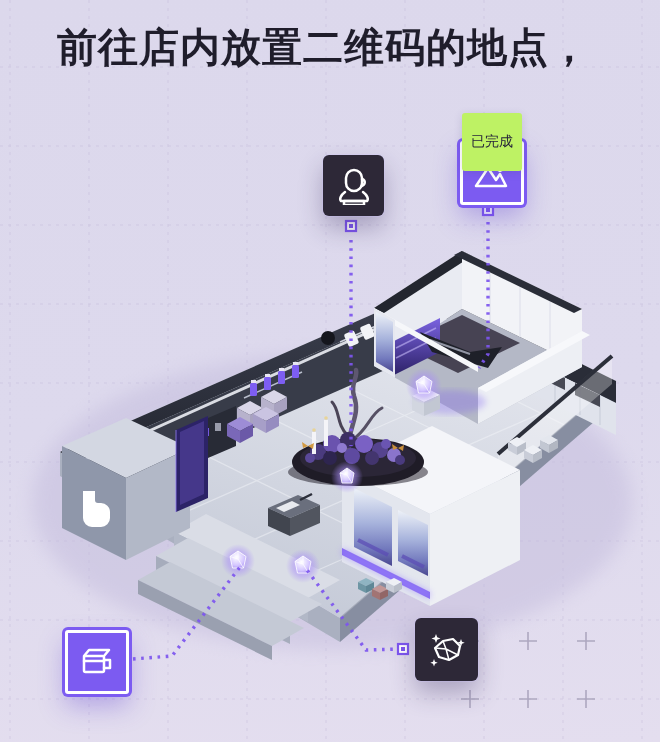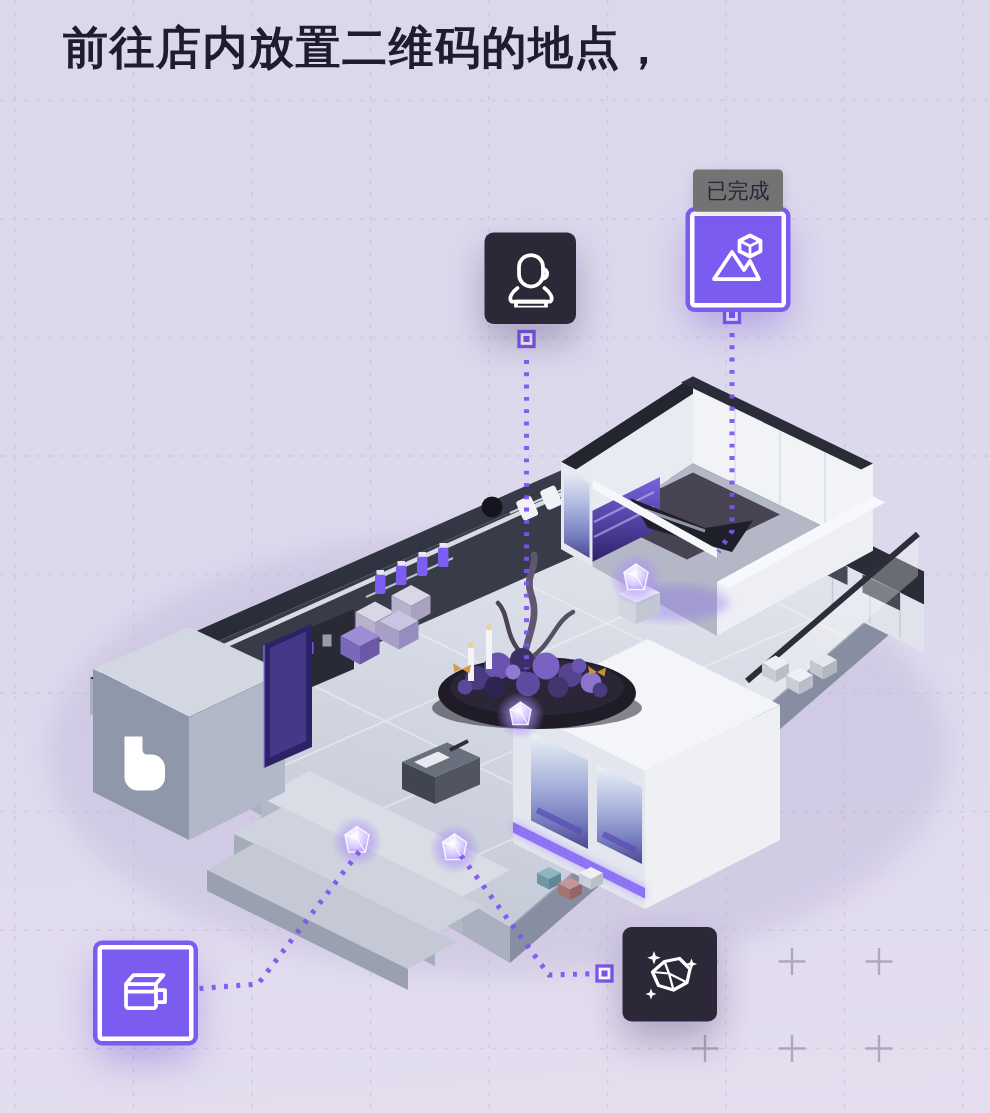--- a/index.html
+++ b/index.html
@@ -1,30 +1,30 @@
 <!DOCTYPE html>
 <html><head>
 <meta charset="utf-8">
 <style>
   html,body{margin:0;padding:0;background:#cfcbdf;}
   .stage{position:relative;width:660px;height:742px;overflow:hidden;
     background:linear-gradient(175deg,#dcd8ec 0%,#ddd9ed 55%,#e4deef 100%);
     font-family:"Liberation Sans","DejaVu Sans",sans-serif;}
   .stage svg.scene{position:absolute;left:0;top:0;}
-  .title{position:absolute;left:42px;top:10px;margin:0;font-size:30px;line-height:45px;
+  .title{position:absolute;left:42px;top:10px;margin:15px;font-size:40px;line-height:45px;
     font-weight:700;color:#1f1d2b;letter-spacing:1px;z-index:3;}
   .title span{display:block;}
   .badge{position:absolute;display:flex;align-items:center;justify-content:center;z-index:5;}
   .badge.purple{background:#7c5bf1;border:3px solid #ffffff;border-radius:3px;
     box-shadow:0 0 0 3px #7c5bf1,0 12px 26px rgba(100,70,210,.38);}
   .badge.dark{background:#2d2837;border-radius:6px;
     box-shadow:0 0 0 1px rgba(205,190,255,.25),0 12px 24px rgba(55,45,95,.32);}
   .tag{position:absolute;left:50%;top:-31px;transform:translateX(-50%);
-    background:#737373;color:#26243a;font-size:14px;line-height:14px;padding:7px 9px;
-    border-radius:3px;white-space:nowrap;box-shadow:0 2px 8px rgba(80,70,130,.18);}
+    background:#bef264;color:#26243a;font-size:14px;line-height:14px;padding:22px 9px;
+    border-radius:3px;white-space:nowrap;box-shadow:0 2px 8px rgba(80,70,130,.18);font-family:Liberation Mono, monospace;}
 </style>
 </head>
 <body>
 
 <div class="stage">
 
 <svg class="scene" width="660" height="742" viewBox="0 0 660 742">
   <defs>
     <linearGradient id="floorGrad" x1="428" y1="293" x2="340" y2="618" gradientUnits="userSpaceOnUse">
       <stop offset="0" stop-color="#e7e9f0"></stop>

